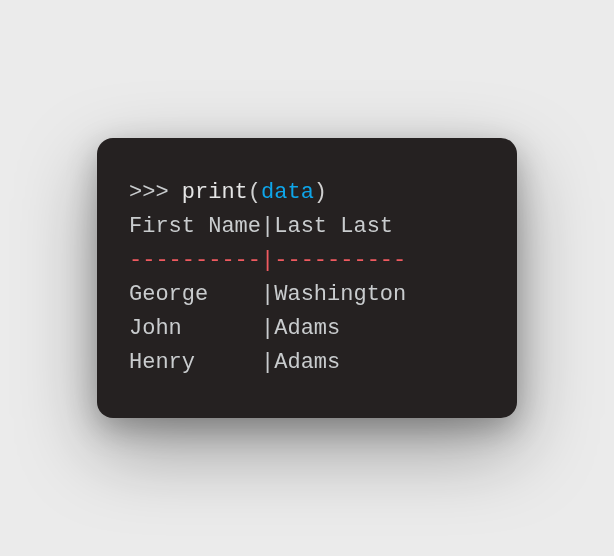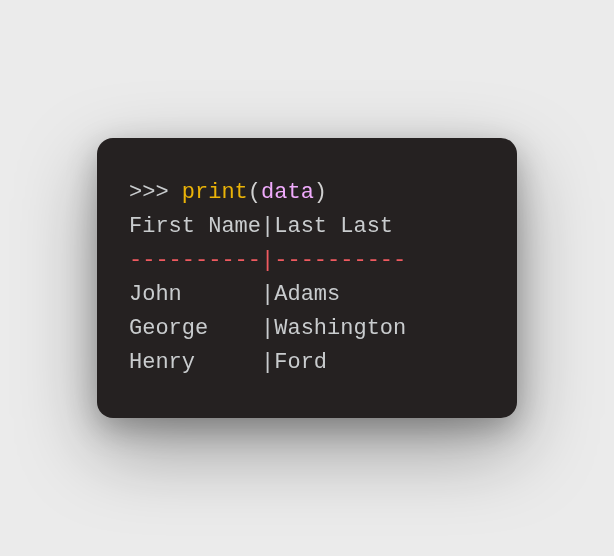--- a/index.html
+++ b/index.html
@@ -26,35 +26,35 @@
     .line {
       font-size: 22px;
       line-height: 1.55;
       white-space: pre;
       color: #c9ccce;
     }
     .prompt {
       color: #c9ccce;
     }
     .func {
-      color: #eab308;
+      color: #e5e5e5;
     }
     .paren {
       color: #d0d0d0;
     }
     .arg {
-      color: #f0abfc;
+      color: #0ea5e9;
     }
     .separator {
       color: #f05a60;
     }
   </style>
 </head>
 <body>
 
 <div class="terminal">
   <div class="line"><span class="prompt">&gt;&gt;&gt; </span><span class="func">print</span><span class="paren">(</span><span class="arg">data</span><span class="paren">)</span></div>
   <div class="line">First Name|Last Last</div>
   <div class="line separator">----------|----------</div>
+  <div class="line">George    |Washington</div>
   <div class="line">John      |Adams</div>
-  <div class="line">George    |Washington</div>
-  <div class="line">Henry     |Ford</div>
+  <div class="line">Henry     |Adams</div>
 </div>
 
 </body></html>

